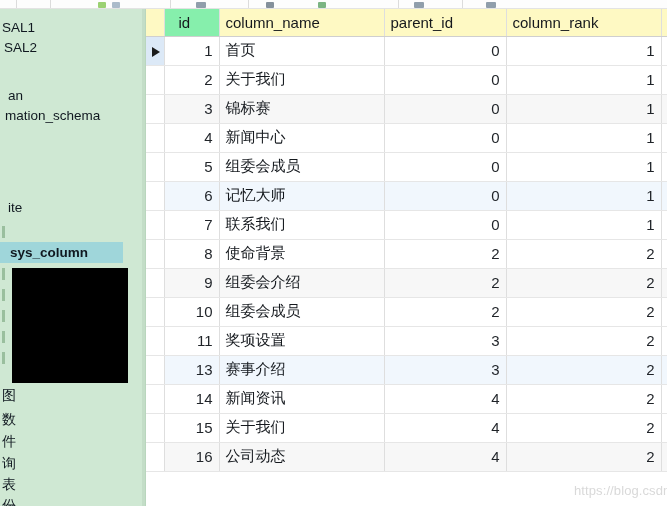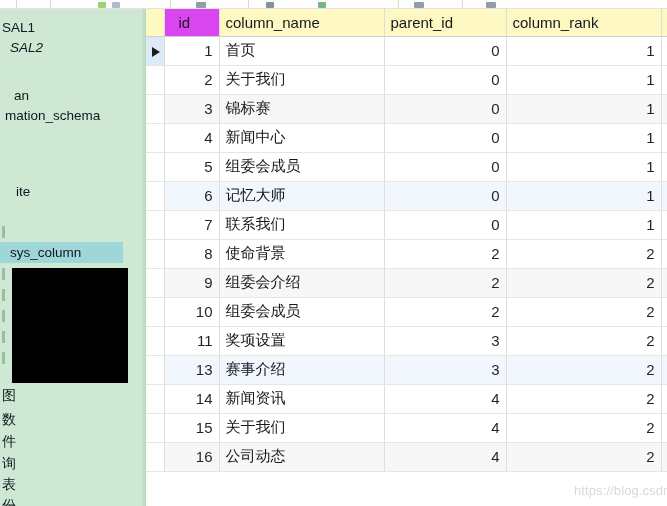--- a/index.html
+++ b/index.html
@@ -136,21 +136,21 @@
   }
   table.grid thead th {
     height: 27px;
     background: #fef9c3;
     border-bottom: 1px solid #cfcfcf;
     color: #15181c;
     text-align: left;
     font-size: 15px;
   }
   table.grid thead th.sorted {
-    background: #d946ef;
+    background: #86efac;
     padding-left: 14px;
   }
   th.c-mark, td.c-mark {
     width: 18px;
     padding: 0;
     text-align: center;
     background: #ffffff;
     border-right: 1px solid #dedede;
   }
   th.c-id,   td.c-id   { width: 55px;  text-align: right; }
@@ -217,26 +217,26 @@
         <div class="tree-item cn" style="top: 465px; padding-left: 2px;"><span>表</span></div>
         <div class="tree-item cn" style="top: 444px; padding-left: 2px;"><span>询</span></div>
         <div class="tree-item cn" style="top: 422px; padding-left: 2px;"><span>件</span></div>
         <div class="tree-item cn" style="top: 400px; padding-left: 2px;"><span>数</span></div>
         <div class="tree-item cn" style="top: 376px; padding-left: 2px;"><span>图</span></div>
         <div class="tree-item" style="top: 338px; padding-left: 2px;"><span class="bullet"></span><span></span></div>
         <div class="tree-item" style="top: 317px; padding-left: 2px;"><span class="bullet"></span><span></span></div>
         <div class="tree-item" style="top: 296px; padding-left: 2px;"><span class="bullet"></span><span></span></div>
         <div class="tree-item" style="top: 275px; padding-left: 2px;"><span class="bullet"></span><span></span></div>
         <div class="tree-item" style="top: 254px; padding-left: 2px;"><span class="bullet"></span><span></span></div>
-        <div class="tree-item sel" style="top: 233px; padding-left: 10px;"><span>sys_column</span></div>
+        <div class="tree-item sel" style="top: 233px; padding-left: 10px; font-weight: bold;"><span>sys_column</span></div>
         <div class="tree-item" style="top: 212px; padding-left: 2px;"><span class="bullet"></span><span></span></div>
-        <div class="tree-item" style="top: 172px; padding-left: 16px;"><span>ite</span></div>
+        <div class="tree-item" style="top: 188px; padding-left: 8px;"><span>ite</span></div>
         <div class="tree-item" style="top: 96px; padding-left: 5px;"><span>mation_schema</span></div>
-        <div class="tree-item" style="top: 76px; padding-left: 14px;"><span>an</span></div>
-        <div class="tree-item" style="top: 28px; padding-left: 10px; font-style: italic;"><span>SAL2</span></div>
+        <div class="tree-item" style="top: 76px; padding-left: 8px;"><span>an</span></div>
+        <div class="tree-item" style="top: 28px; padding-left: 4px;"><span>SAL2</span></div>
         <div class="tree-item" style="top: 8px; padding-left: 2px;"><span>SAL1</span></div>
       <div class="occluder"></div>
       <div class="sb-scroll"></div>
     </div>
 
     <div class="grid-wrap">
       <table class="grid">
         <thead>
           <tr>
             <th class="c-mark"></th>

